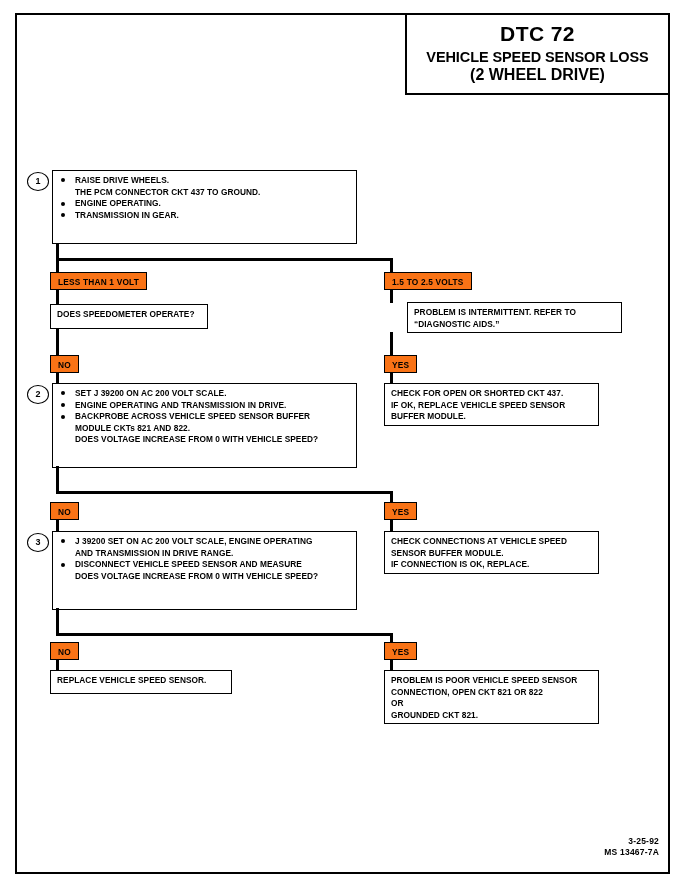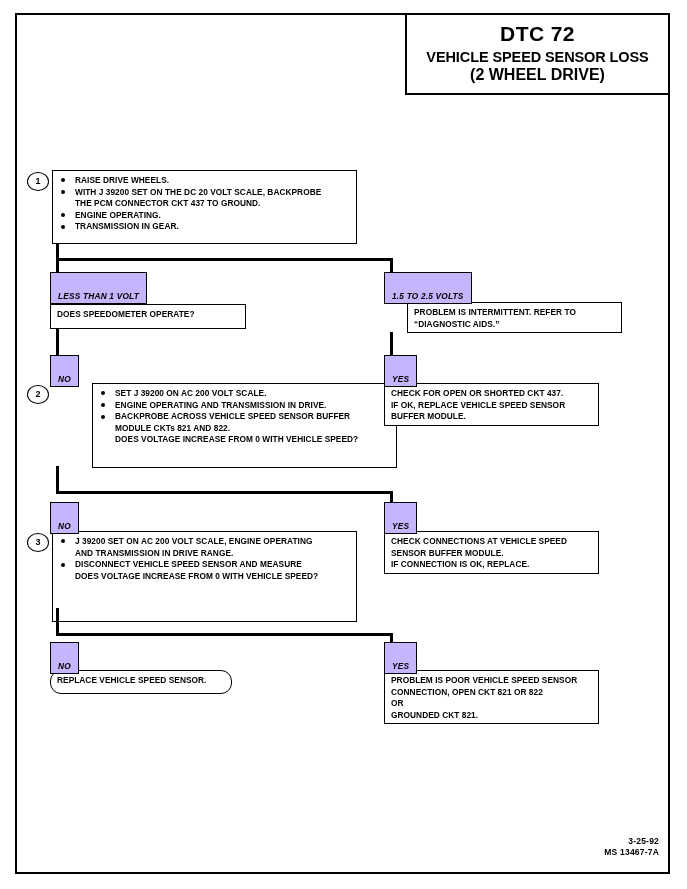--- a/index.html
+++ b/index.html
@@ -70,28 +70,27 @@
     font-size: 8.3px;
     font-weight: bold;
     letter-spacing: 0.05px;
     line-height: 11.6px;
     padding: 4px 6px 3px 6px;
   }
   .tag {
     position: absolute;
     border: 1.5px solid #000000;
     box-sizing: border-box;
-    background: #c4b5fd;
+    background: #f97316;
     font-size: 8.3px;
     font-weight: bold;
     letter-spacing: 0.2px;
-    padding: 18px 7px 2px 7px;
+    padding: 4px 7px 2px 7px;
     white-space: nowrap;
     z-index: 3;
-    font-style: italic;
   }
   
   .blist {
     list-style: none;
     margin: 0;
     padding: 0;
   }
   .blist li {
     position: relative;
     padding-left: 16px;
@@ -196,82 +195,81 @@
   <div class="vline" style="left:390px; top:633px; height:10px;"></div>
 
   <div class="vline" style="left:56px; top:659px; height:12px;"></div>
 
   <div class="vline" style="left:390px; top:659px; height:12px;"></div>
 
   <div class="stepnum" style="left:27px; top:172px;">1</div>
   <div class="abox" style="left:52px; top:170px; width:305px; height:74px;">
     <ul class="blist">
       <li><span class="bul"></span><span>RAISE DRIVE WHEELS.</span></li>
-      <li><span class="bul"></span><span>WITH J 39200 SET ON THE DC 20 VOLT SCALE, BACKPROBE</span></li>
       <li class="nobul"><span>THE PCM CONNECTOR CKT 437 TO GROUND.</span></li>
       <li><span class="bul"></span><span>ENGINE OPERATING.</span></li>
       <li><span class="bul"></span><span>TRANSMISSION IN GEAR.</span></li>
     </ul>
   </div>
 
   <div class="tag" style="left:50px; top:272px;">LESS THAN 1 VOLT</div>
   <div class="tag" style="left:384px; top:272px;">1.5 TO 2.5 VOLTS</div>
 
-  <div class="abox" style="left:50px; top:304px; width:196px; height:25px;">
+  <div class="abox" style="left:50px; top:304px; width:158px; height:25px;">
     <div class="plain-line">DOES SPEEDOMETER OPERATE?</div>
   </div>
 
   <div class="abox" style="left:384px; top:302px; width:215px; height:31px;margin-left:23px;">
     <div class="plain-line">PROBLEM IS INTERMITTENT.  REFER TO</div>
     <div class="plain-line">“DIAGNOSTIC AIDS.”</div>
   </div>
 
   <div class="tag" style="left:50px; top:355px;">NO</div>
   <div class="tag" style="left:384px; top:355px;">YES</div>
 
   <div class="stepnum" style="left:27px; top:385px;">2</div>
-  <div class="abox" style="left:52px; top:383px; width:305px; height:85px;margin-left:40px;">
+  <div class="abox" style="left:52px; top:383px; width:305px; height:85px;">
     <ul class="blist">
       <li><span class="bul"></span><span>SET J 39200 ON AC 200 VOLT SCALE.</span></li>
       <li><span class="bul"></span><span>ENGINE OPERATING AND TRANSMISSION IN DRIVE.</span></li>
       <li><span class="bul"></span><span>BACKPROBE ACROSS VEHICLE SPEED SENSOR BUFFER</span></li>
       <li class="nobul"><span>MODULE CKTs 821 AND 822.</span></li>
       <li class="nobul"><span>DOES VOLTAGE INCREASE FROM 0 WITH VEHICLE SPEED?</span></li>
     </ul>
   </div>
 
   <div class="abox" style="left:384px; top:383px; width:215px; height:43px;">
     <div class="plain-line">CHECK FOR OPEN OR SHORTED CKT 437.</div>
     <div class="plain-line">IF OK, REPLACE VEHICLE SPEED SENSOR</div>
     <div class="plain-line">BUFFER MODULE.</div>
   </div>
 
   <div class="tag" style="left:50px; top:502px;">NO</div>
   <div class="tag" style="left:384px; top:502px;">YES</div>
 
   <div class="stepnum" style="left:27px; top:533px;">3</div>
-  <div class="abox" style="left:52px; top:531px; width:305px; height:91px;">
+  <div class="abox" style="left:52px; top:531px; width:305px; height:79px;">
     <ul class="blist">
       <li><span class="bul"></span><span>J 39200 SET ON AC 200 VOLT SCALE, ENGINE OPERATING</span></li>
       <li class="nobul"><span>AND TRANSMISSION IN DRIVE RANGE.</span></li>
       <li><span class="bul"></span><span>DISCONNECT VEHICLE SPEED SENSOR AND MEASURE</span></li>
       <li class="nobul"><span>DOES VOLTAGE INCREASE FROM 0 WITH VEHICLE SPEED?</span></li>
     </ul>
   </div>
 
   <div class="abox" style="left:384px; top:531px; width:215px; height:43px;">
     <div class="plain-line">CHECK CONNECTIONS AT VEHICLE SPEED</div>
     <div class="plain-line">SENSOR BUFFER MODULE.</div>
     <div class="plain-line">IF CONNECTION IS OK, REPLACE.</div>
   </div>
 
   <div class="tag" style="left:50px; top:642px;">NO</div>
   <div class="tag" style="left:384px; top:642px;">YES</div>
 
-  <div class="abox" style="left:50px; top:670px; width:182px; height:24px;border-radius:11px;">
+  <div class="abox" style="left:50px; top:670px; width:182px; height:24px;">
     <div class="plain-line">REPLACE VEHICLE SPEED SENSOR.</div>
   </div>
 
   <div class="abox" style="left:384px; top:670px; width:215px; height:54px;">
     <div class="plain-line">PROBLEM IS POOR VEHICLE SPEED SENSOR</div>
     <div class="plain-line">CONNECTION, OPEN CKT 821 OR 822</div>
     <div class="plain-line">OR</div>
     <div class="plain-line">GROUNDED CKT 821.</div>
   </div>
 

